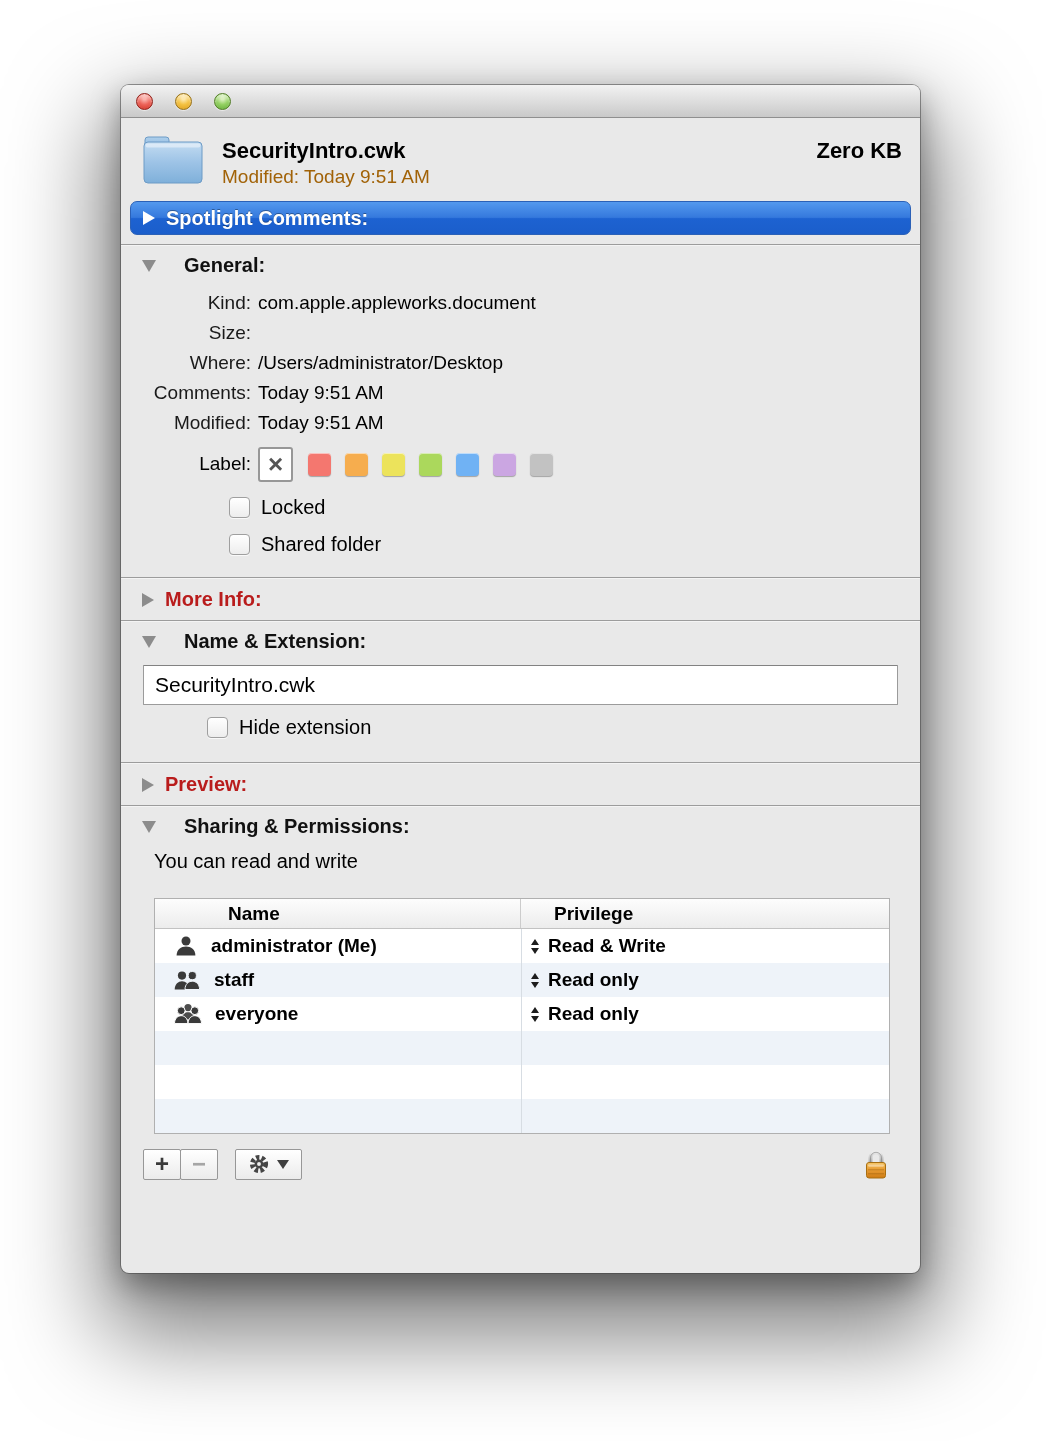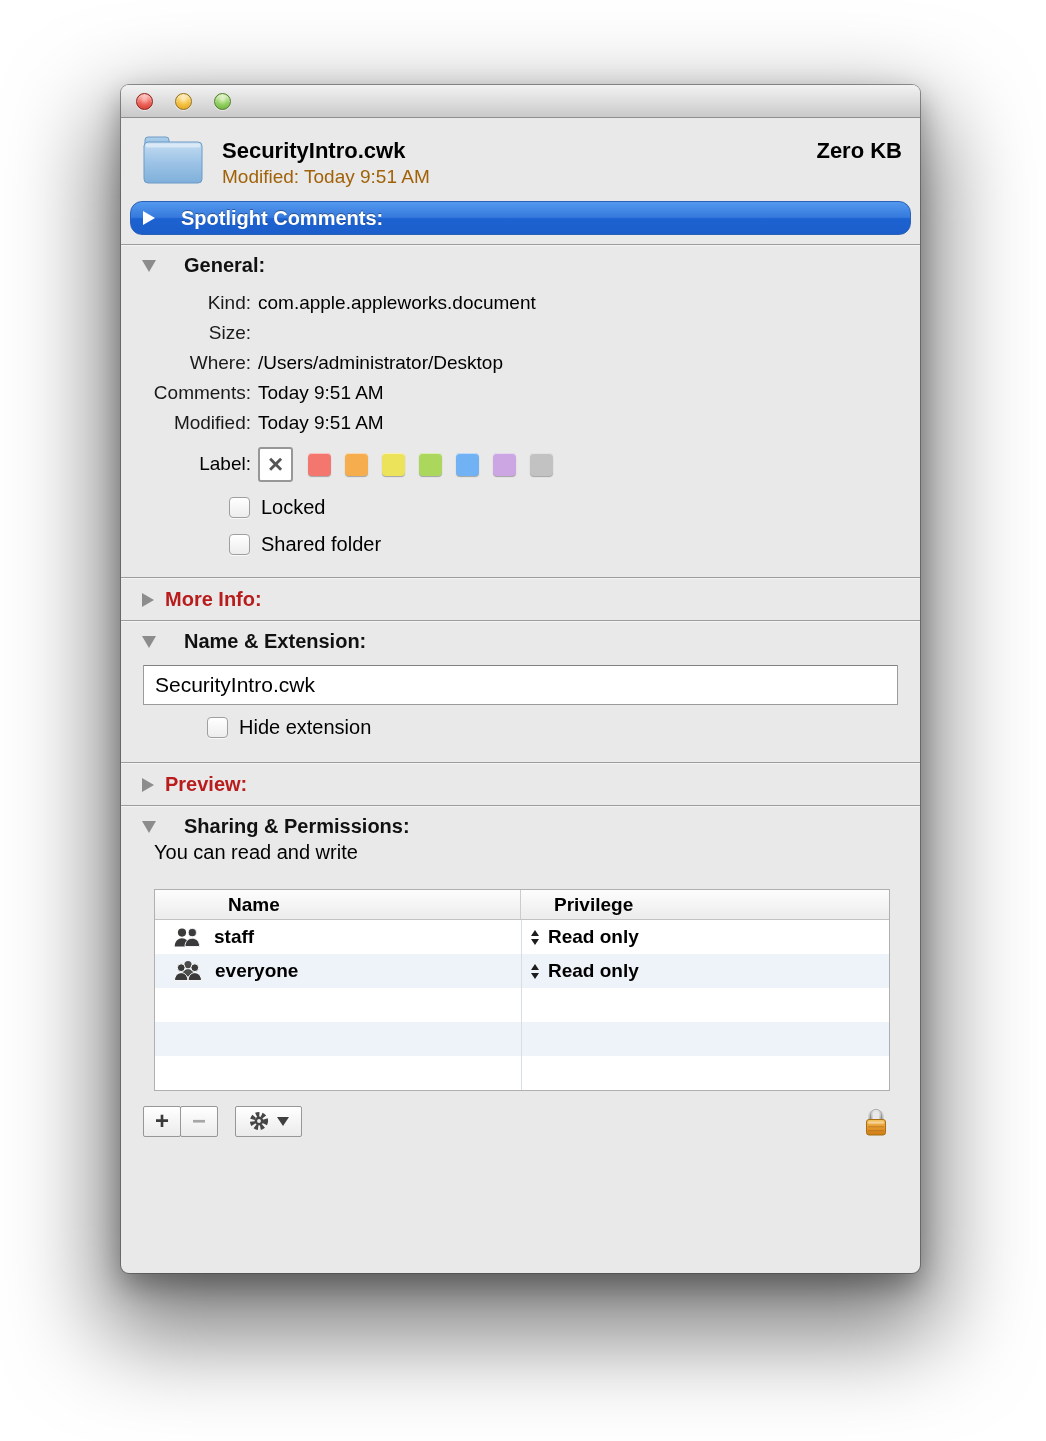--- a/index.html
+++ b/index.html
@@ -37,22 +37,22 @@
   .header { display:flex; padding:15px 18px 10px 20px; align-items:flex-start; }
   .header-texts { margin-left:17px; padding-top:5px; flex:1; }
   .file-name { font-size:22px; font-weight:700; }
   .file-modified { font-size:19px; color:#a16207; margin-top:2px; }
   .file-size { font-size:22px; font-weight:700; padding-top:5px; }
 
   
   .spotlight {
     margin:3px 9px 9px 9px; height:34px;
     background:linear-gradient(#5499ee, #3579dd 48%, #1d62d1 52%, #1b5ecb);
-    border:1px solid #2b61b7; border-radius:12px;
-    display:flex; align-items:center; padding-left:12px; gap:26px;
+    border:1px solid #2b61b7; border-radius:7px;
+    display:flex; align-items:center; padding-left:12px; gap:11px;
   }
   .spotlight .label { color:#fff; font-weight:700; font-size:20px; text-shadow:0 -1px 0 rgba(0,0,0,0.35); }
 
   .sep { height:0; border-top:1px solid #9c9c9c; border-bottom:1px solid #f4f4f4; }
 
   
   .tri-right { width:0; height:0; border-left:12px solid #8c8c8c; border-top:7px solid transparent; border-bottom:7px solid transparent; }
   .tri-right.white { border-left-color:#ffffff; }
   .tri-down { width:0; height:0; border-top:12px solid #8c8c8c; border-left:7px solid transparent; border-right:7px solid transparent; }
 
@@ -89,21 +89,21 @@
   
   .name-ext { padding-bottom:20px; }
   .name-input {
     display:block; margin:9px 22px 0 22px; width:755px; height:40px;
     border:1px solid #9b9b9b; border-top-color:#828282; border-radius:1px;
     background:#fff; font-family:"Liberation Sans", sans-serif;
     font-size:21px; padding:0 11px; color:#000; outline:none;
   }
 
   
-  .sharing-status { margin:0 0 0 33px; font-size:20px; height:27px; }
+  .sharing-status { margin:9px 0 0 33px; font-size:20px; height:27px; }
   .perm-table { margin:21px 30px 0 33px; border:1px solid #b0b0b0; background:#fff; }
   .perm-head { display:flex; height:30px; background:linear-gradient(#fdfdfd,#ececec); border-bottom:1px solid #c2c2c2; align-items:center; }
   .perm-head .th { font-weight:700; font-size:19px; }
   .th-name { width:366px; padding-left:73px; border-right:1px solid #cccccc; height:100%; display:flex; align-items:center;text-align:center; }
   .th-priv { padding-left:33px; }
   .perm-body { position:relative; }
   .perm-body::after { content:""; position:absolute; left:366px; top:0; bottom:0; width:1px; background:#d7dde3; }
   .perm-row { display:flex; height:34px; align-items:center; }
   .perm-row:nth-child(even) { background:#eef3f9; }
   .cell-name { width:366px; display:flex; align-items:center; padding-left:19px; gap:13px; }
@@ -258,20 +258,36 @@
     <div class="sharing-status">You can read and write</div>
 
     <div class="perm-table">
       <div class="perm-head">
         <div class="th th-name">Name</div>
         <div class="th th-priv">Privilege</div>
       </div>
       <div class="perm-body">
         <div class="perm-row">
           <div class="cell-name">
+            <svg width="24" height="24" viewBox="0 0 24 24" fill="#3a3a3a">
+              <circle cx="12" cy="7" r="4.5"></circle>
+                <path d="M2.6 21.5 c0-6.1 4.4-9.1 9.4-9.1 s9.4 3 9.4 9.1 z"></path>
+            </svg>
+            <span class="row-label">administrator (Me)</span>
+          </div>
+          <div class="cell-priv">
+            <div class="stepper">
+                <div class="st-up"></div>
+                <div class="st-down"></div>
+              </div>
+            <span class="row-label">Read &amp; Write</span>
+          </div>
+        </div>
+        <div class="perm-row">
+          <div class="cell-name">
             <svg width="27" height="24" viewBox="0 0 27 24" fill="#3a3a3a">
               <circle cx="8" cy="7.6" r="4.1"></circle>
                 <path d="M0.7 21.5 c0-5.5 3.7-8.3 7.3-8.3 s7.3 2.8 7.3 8.3 z"></path>
               <g stroke="#eef3f9" stroke-width="1">
                   <circle cx="18.3" cy="7.6" r="4.1"></circle>
                   <path d="M11 21.5 c0-5.5 3.7-8.3 7.3-8.3 s7.3 2.8 7.3 8.3 z"></path>
                 </g>
             </svg>
             <span class="row-label">staff</span>
           </div>

